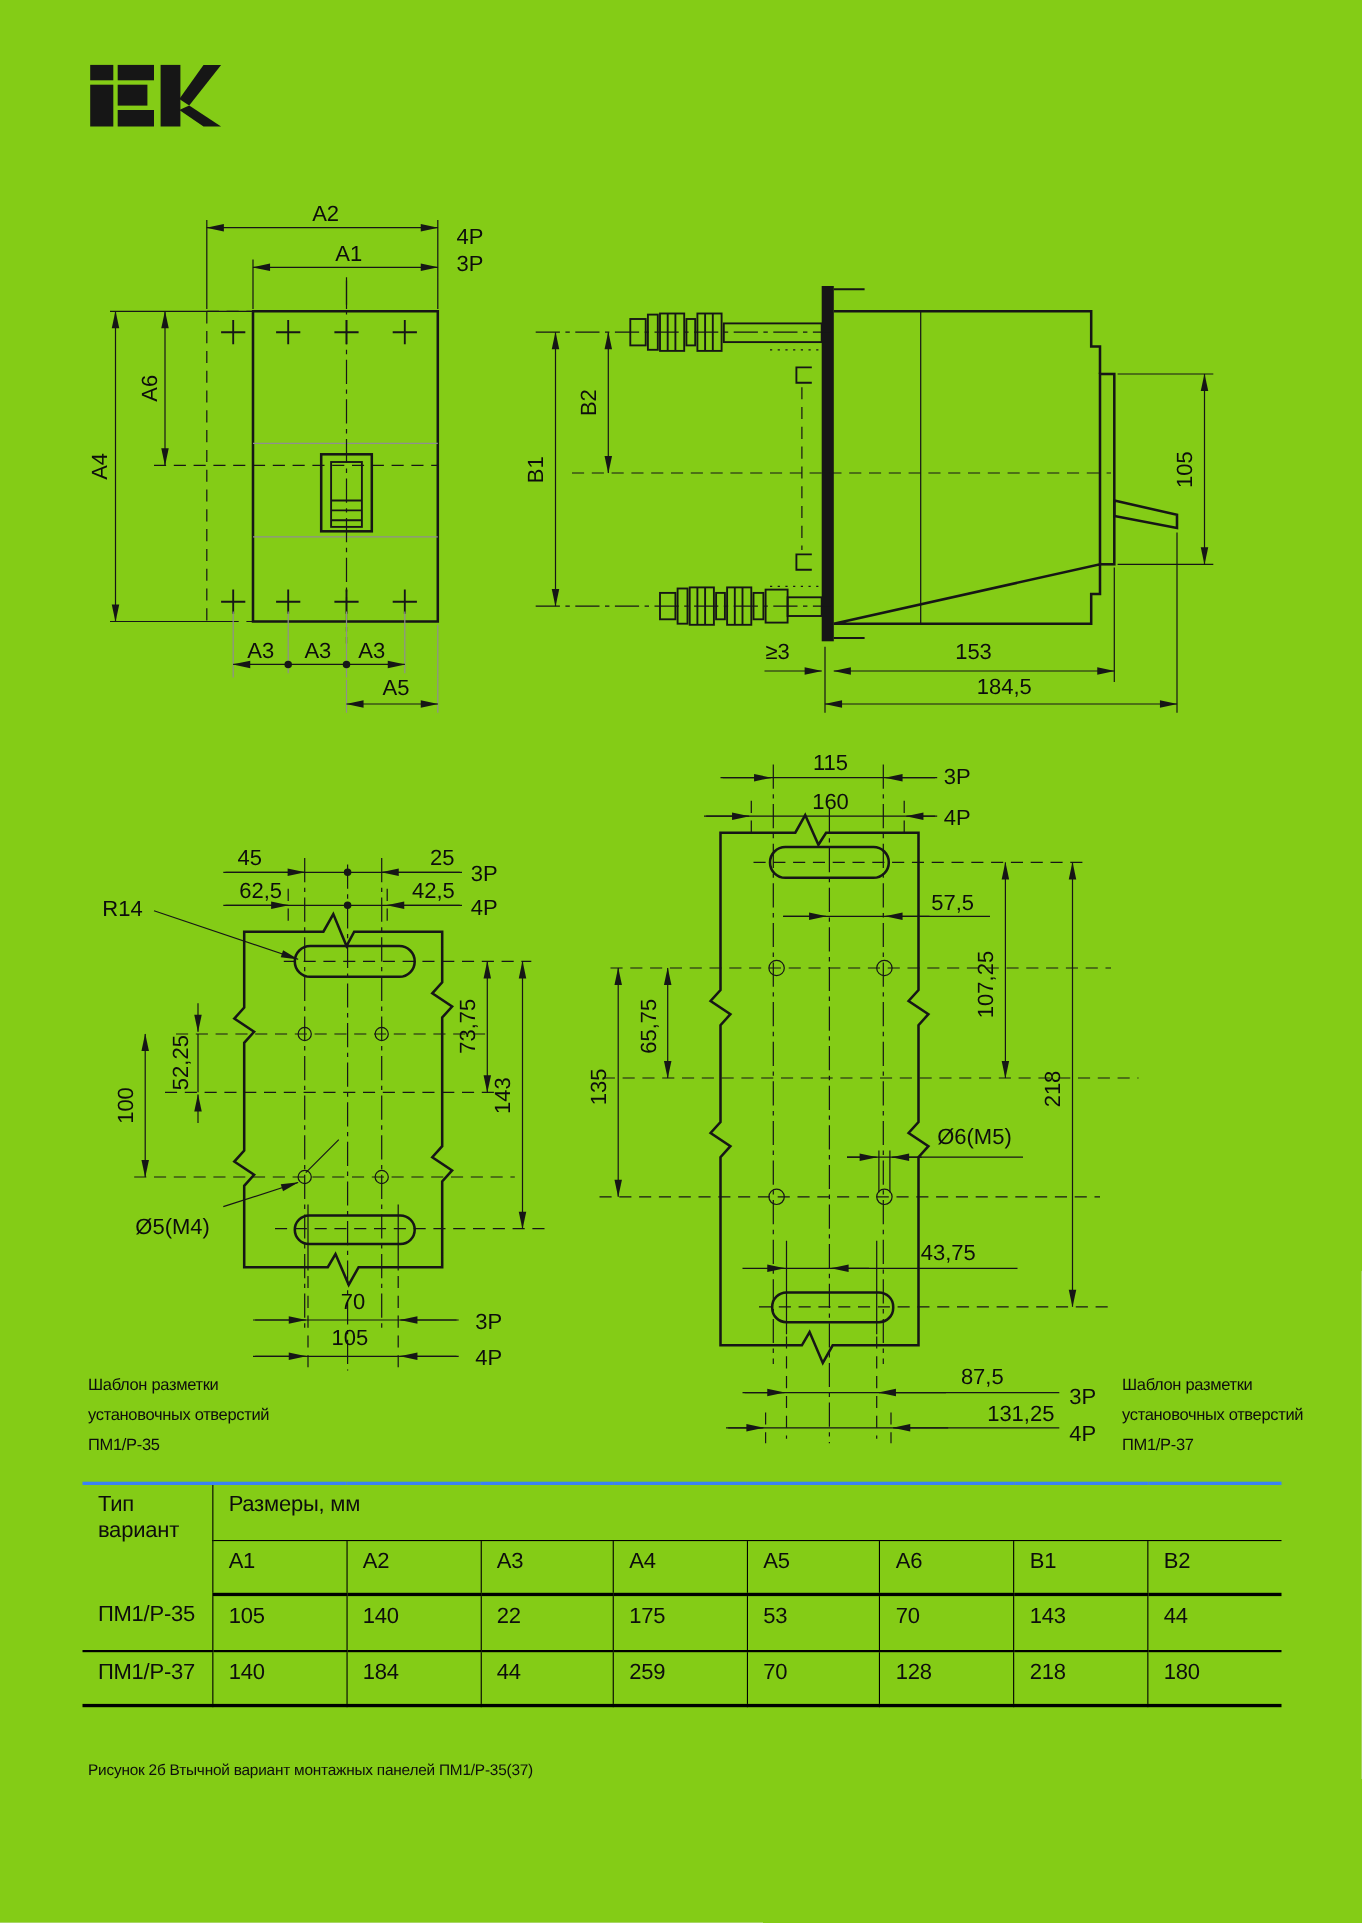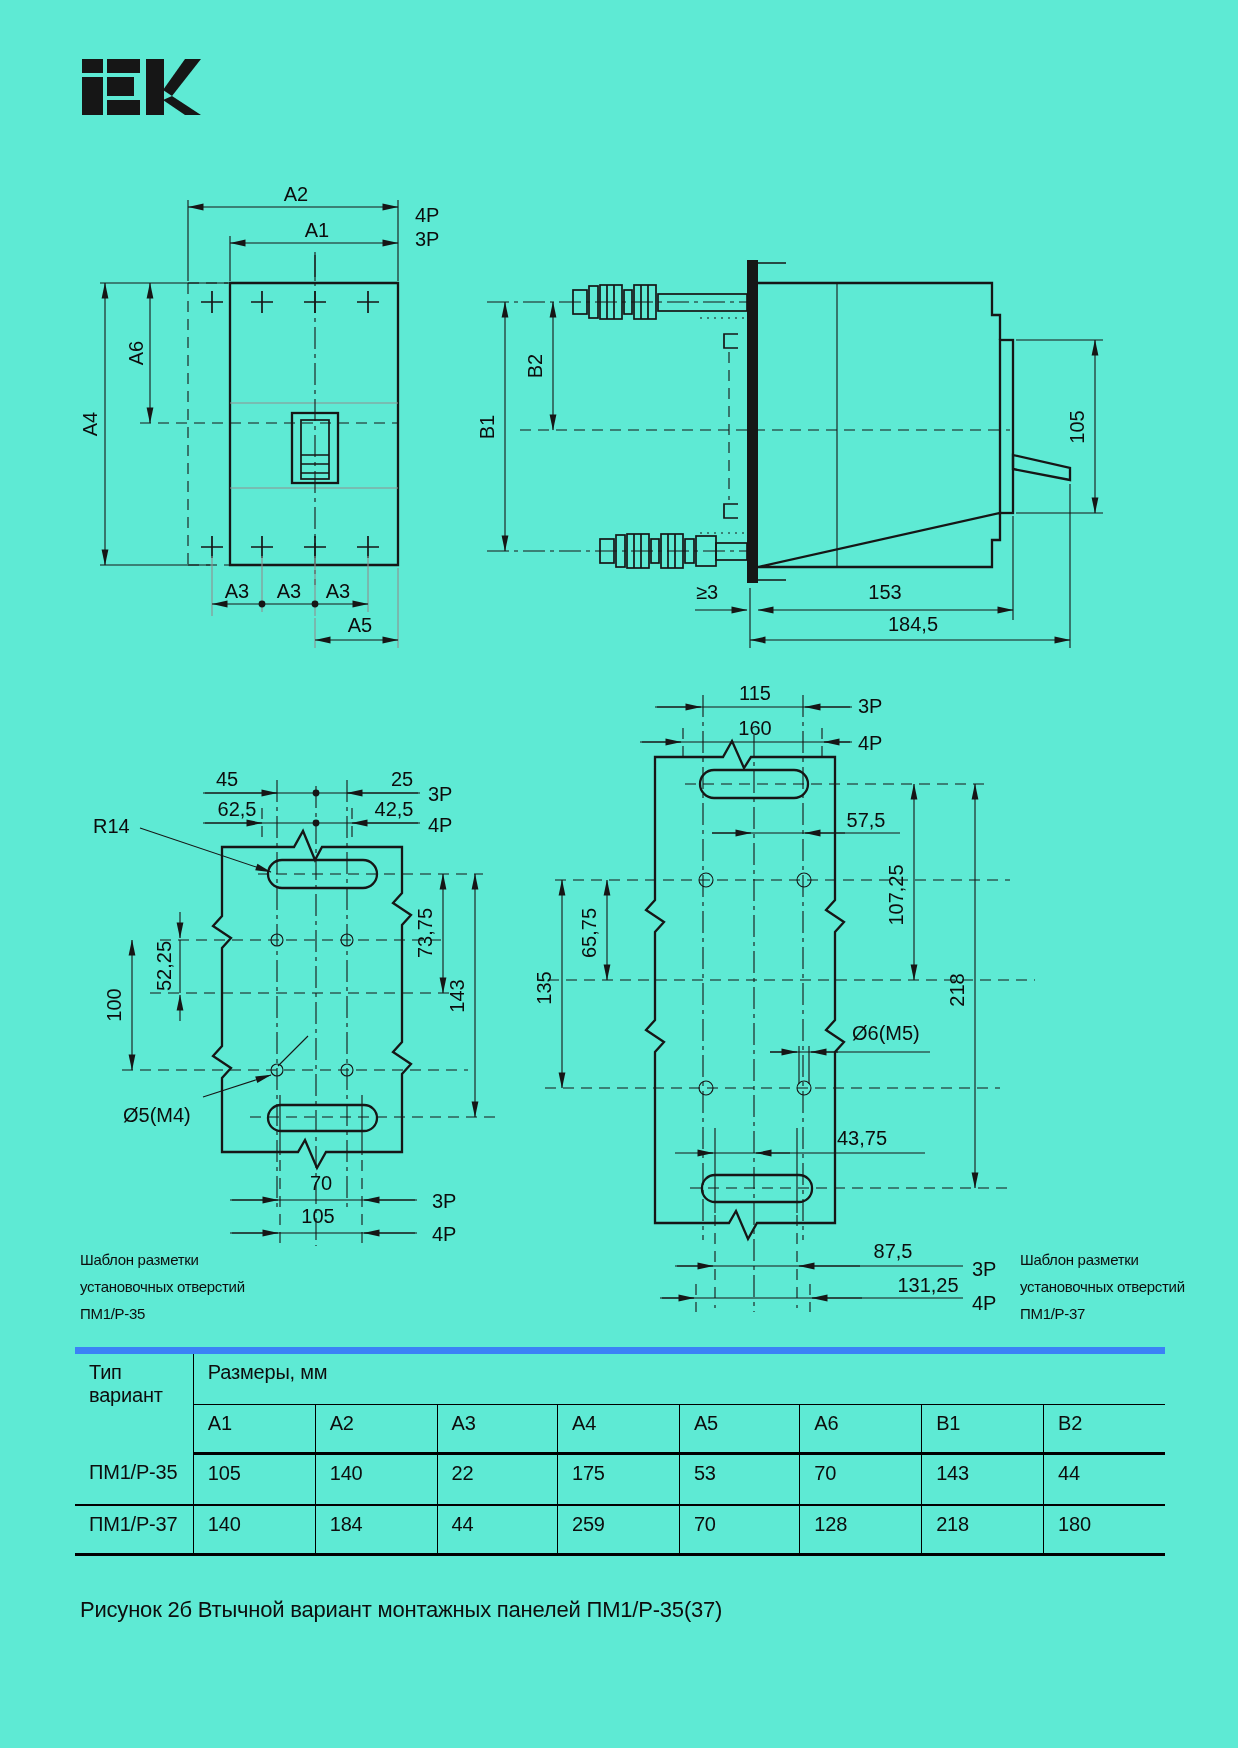--- a/index.html
+++ b/index.html
@@ -1,35 +1,35 @@
 <!DOCTYPE html>
 <html><head>
 <meta charset="utf-8">
 <style>
   html,body{margin:0;padding:0;background:#e8e8e8}
-  .page{position:relative;width:1238px;height:1748px;background:#5eead4;overflow:hidden;
+  .page{position:relative;width:1238px;height:1748px;background:#84cc16;overflow:hidden;
         font-family:"Liberation Sans",sans-serif;color:#0d0d0d}
   svg{position:absolute;left:0;top:0}
   
   .s1{stroke:#161616;stroke-width:1.1;fill:none}
   .s15{stroke:#161616;stroke-width:1.7;fill:none}
   .s2{stroke:#161616;stroke-width:2.3;fill:none}
   .da{stroke-dasharray:11 7}
   .dd{stroke-dasharray:22 5 4 5}
   .dt{stroke-dasharray:2 5}
   .gy{stroke:#8f8f8f}
   .blk{fill:#161616;stroke:none}
   text{font-family:"Liberation Sans",sans-serif;fill:#0d0d0d;font-size:20px}
   .tm{text-anchor:middle}
   
   .tpl-title{position:absolute;width:260px;font-size:15px;line-height:27px;letter-spacing:-0.3px}
-  .caption{position:absolute;left:80px;top:1593px;font-size:22px;line-height:33px;letter-spacing:-0.2px}
+  .caption{position:absolute;left:80px;top:1593px;font-size:14px;line-height:33px;letter-spacing:-0.2px}
   
   .dims-table{position:absolute;left:75px;top:1347px;width:1090px;border-collapse:collapse;
-              border-top:7px solid #3b82f6;border-bottom:3px solid #000;font-size:20px;letter-spacing:-0.2px}
+              border-top:3px solid #3b82f6;border-bottom:3px solid #000;font-size:20px;letter-spacing:-0.2px}
   .dims-table td{vertical-align:top;padding:7px 0 0 14px}
   .dims-table .c-type{border-right:1.2px solid #000;width:110px}
   .dims-table .c-group{border-bottom:1.2px solid #000;height:43px}
   .dims-table .c-h{border-bottom:3px solid #000;height:40px;width:122px}
   .dims-table .c-h + .c-h{border-left:1.2px solid #000}
   .dims-table .r1 td{border-bottom:2.6px solid #000;height:42px}
   .dims-table .r2 td{height:40px}
   .dims-table .c-name{border-right:1.2px solid #000}
   .dims-table .c-v{border-left:1.2px solid #000}
   .dims-table .c-v:first-of-type{border-left:none}

